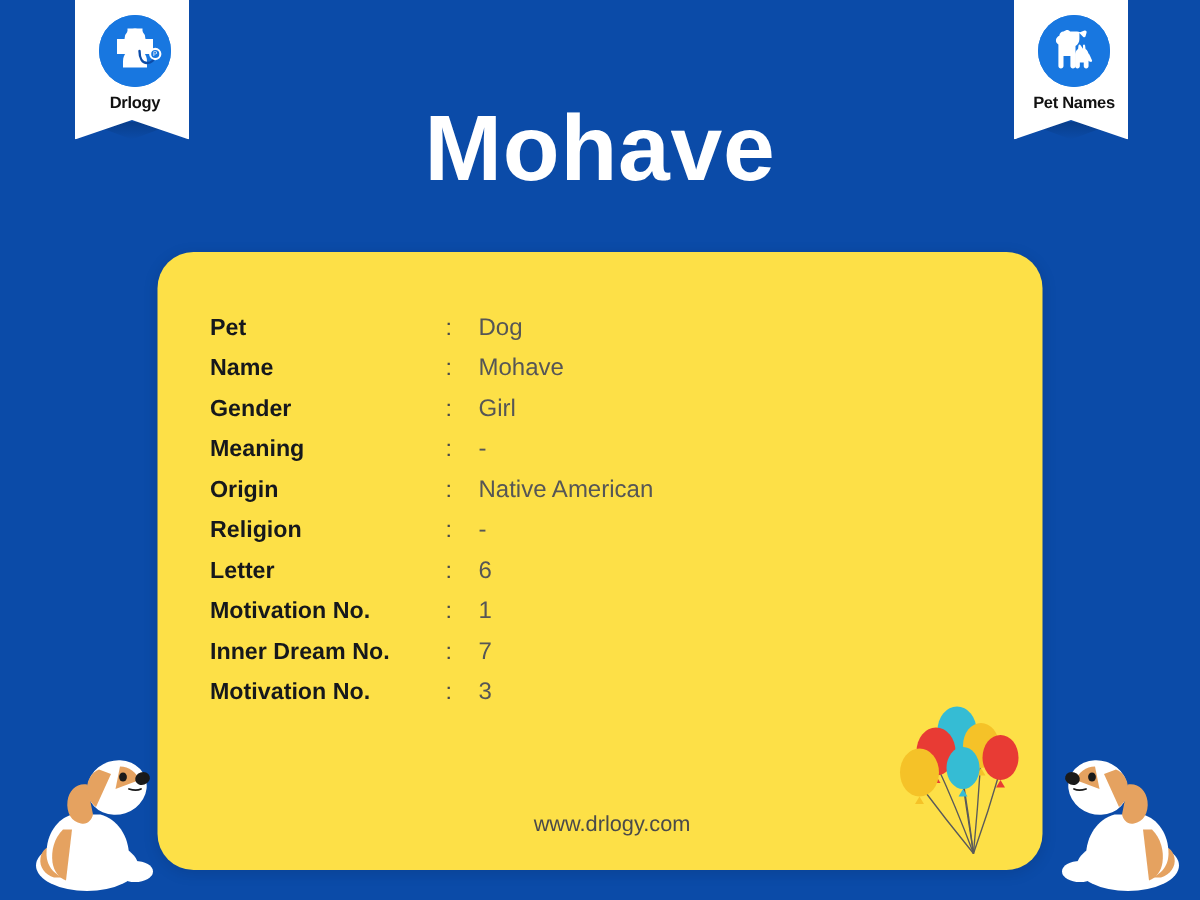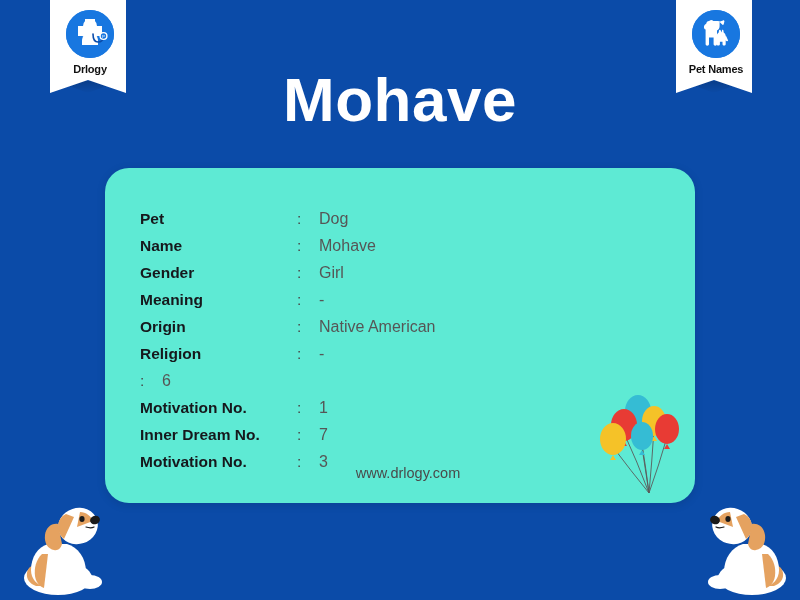--- a/index.html
+++ b/index.html
@@ -68,22 +68,22 @@
     letter-spacing:0.5px;
     z-index:4;
   }
 
   
   .card {
     position:absolute;
     left:105px;
     top:168px;
     width:590px;
-    height:335px;
-    background:#5eead4;
+    height:412px;
+    background:#fde047;
     border-radius:24px;
     z-index:3;
     box-shadow:0 2px 10px rgba(0,0,0,0.12);
     overflow:hidden;
   }
   .info-table {
     position:absolute;
     left:35px;
     top:42px;
   }
@@ -194,20 +194,21 @@
       <div class="info-value">Native American</div>
     </div>
 
     <div class="info-row">
       <div class="info-label">Religion</div>
       <div class="info-colon">:</div>
       <div class="info-value">-</div>
     </div>
 
     <div class="info-row">
+      <div class="info-label">Letter</div>
       <div class="info-colon">:</div>
       <div class="info-value">6</div>
     </div>
 
     <div class="info-row">
       <div class="info-label">Motivation No.</div>
       <div class="info-colon">:</div>
       <div class="info-value">1</div>
     </div>
 

